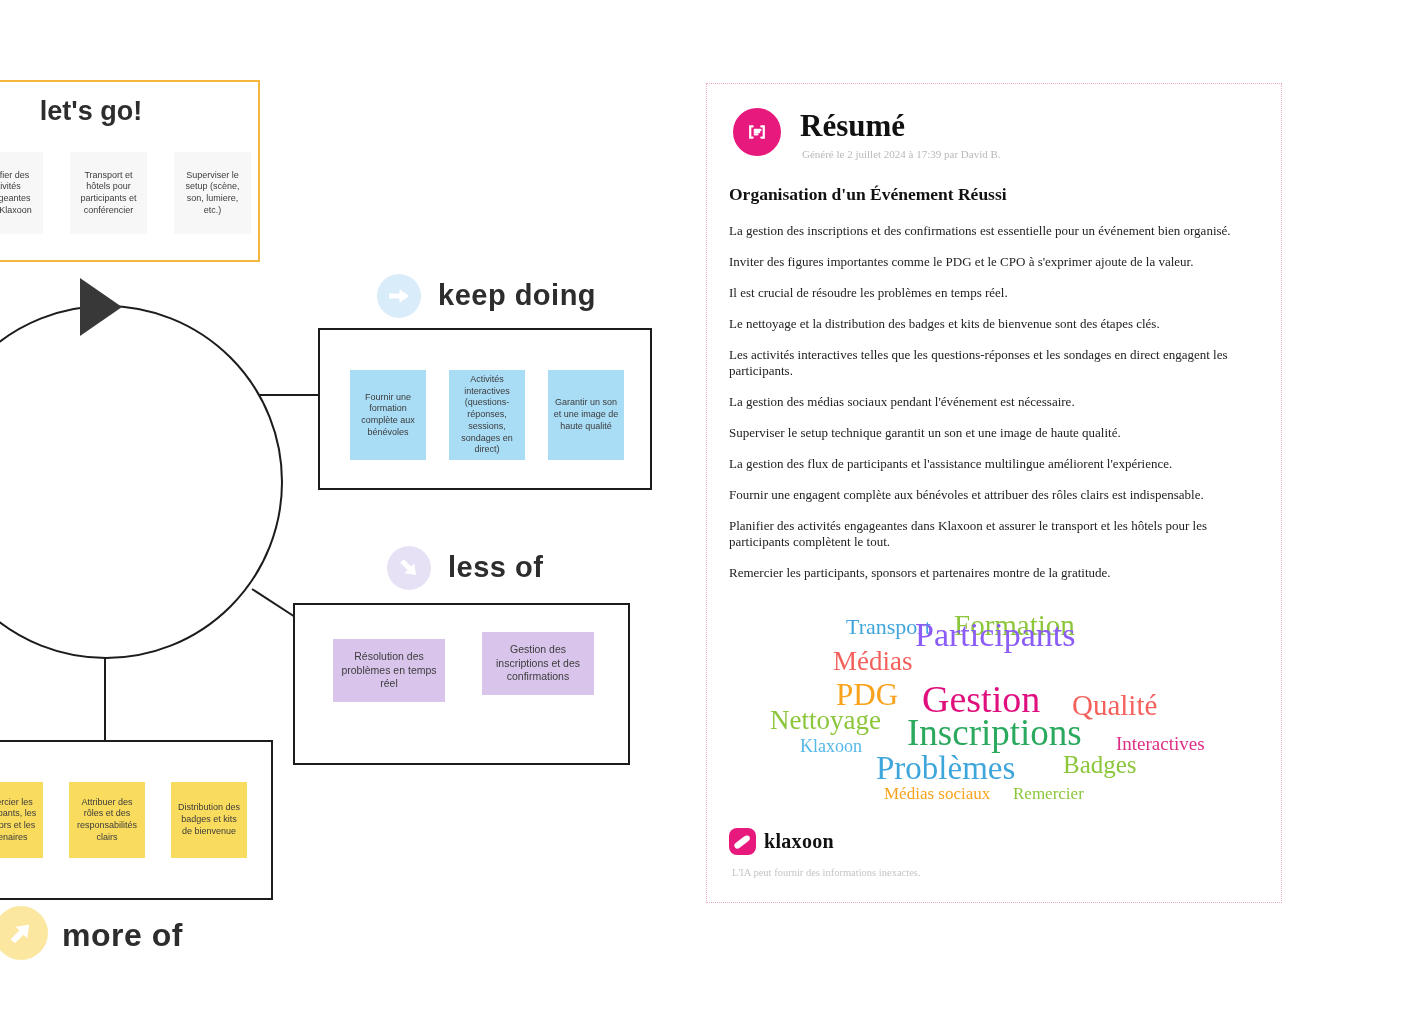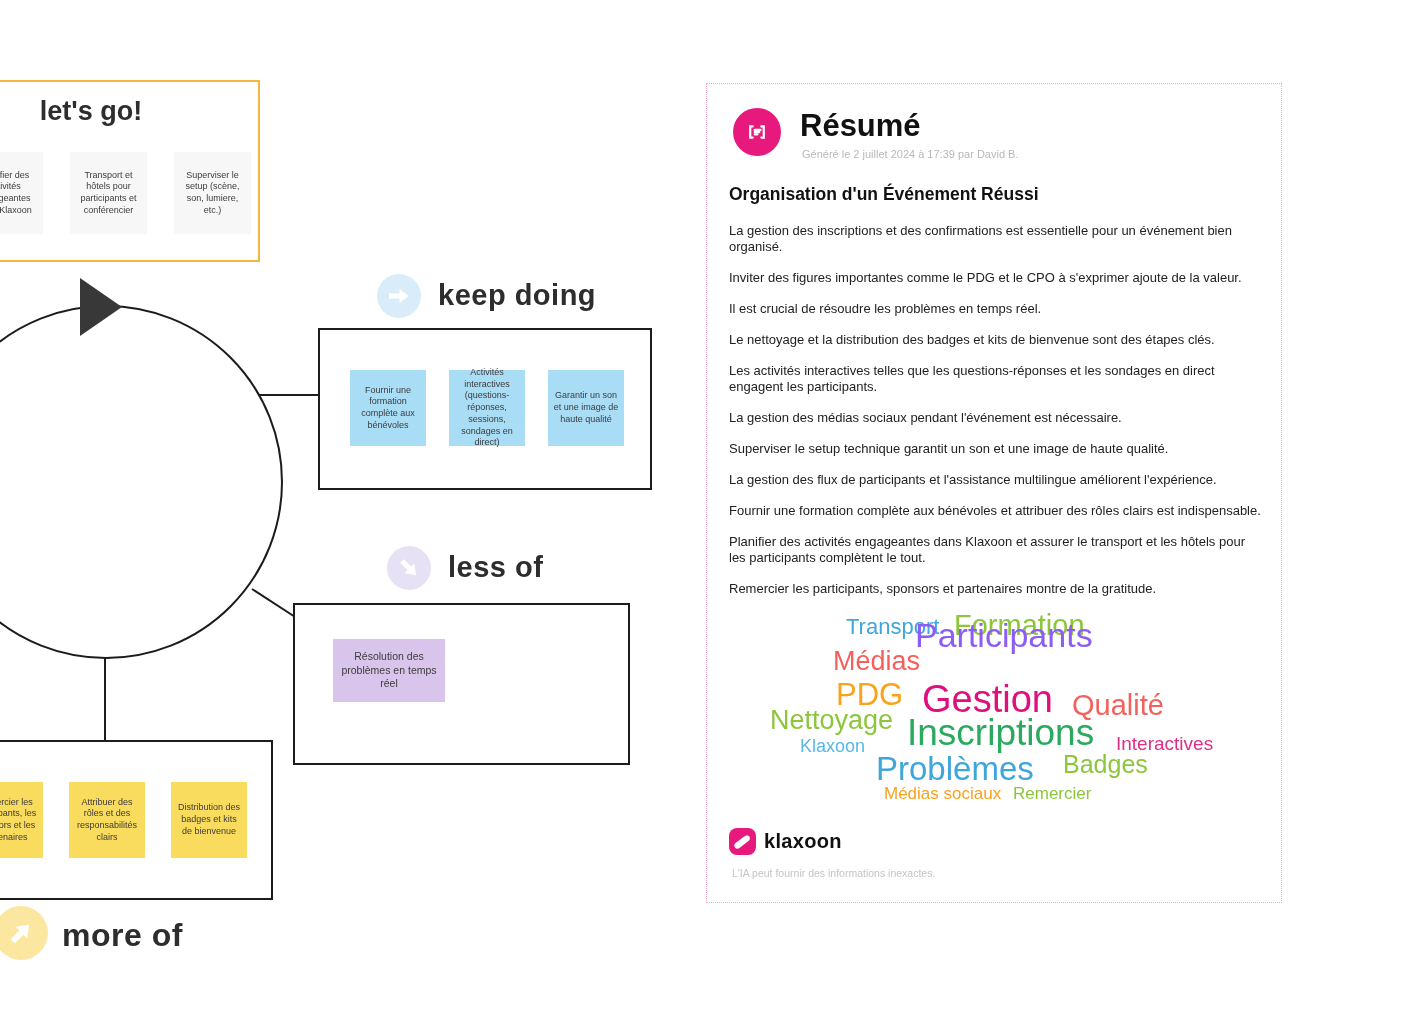--- a/index.html
+++ b/index.html
@@ -1,35 +1,35 @@
 <!DOCTYPE html>
 <html><head>
 <meta charset="utf-8">
 <style>
   * { margin:0; padding:0; box-sizing:border-box; }
   html,body { width:1408px; height:1024px; background:#ffffff; overflow:hidden;
               font-family:"Liberation Sans", sans-serif; position:relative; }
-  .abs { position:absolute; }
+  .abs { position:absolute;font-family:Liberation Serif, serif; }
 
   
   .zone-box { position:absolute; background:#fff; border:2px solid #1c1c1c; }
   #letsgo-box { left:-78px; top:80px; width:338px; height:182px; border:2px solid #F5B63E; }
   #letsgo-title { position:absolute; top:14px; left:0; width:100%; text-align:center;
                   font-size:27px; font-weight:bold; color:#2d2d2d; }
   .note-row { position:absolute; display:flex; }
   #letsgo-notes { left:42px; top:70px; gap:27px; }
   #keep-notes   { left:30px; top:40px; gap:23px; }
   #less-notes   { left:38px; top:34px; gap:37px; }
   #more-notes   { left:43px; top:40px; gap:26px; }
 
   .note { display:flex; align-items:center; justify-content:center; text-align:center;
           padding:5px; color:#3c3c3c; line-height:1.3; }
   .note-sm { width:77px; height:82px; font-size:9px; }
   .note-gray   { background:#f7f7f7; }
-  .note-blue   { background:#A9DCF5; width:76px; height:76px; font-size:9px; }
+  .note-blue   { background:#A9DCF5; width:76px; height:90px; font-size:9px; }
   .note-purple { background:#D9C5EC; width:112px; height:63px; font-size:10.5px; }
   .note-yellow { background:#F9DB5E; width:76px; height:76px; font-size:9px; }
   #less-note-1 { margin-top:-7px; }
 
   #cycle-circle { left:-71px; top:305px; width:354px; height:354px;
                   border:2px solid #1c1c1c; border-radius:50%; background:transparent; }
   #play-triangle { left:80px; top:278px; width:0; height:0;
                    border-top:29px solid transparent; border-bottom:29px solid transparent;
                    border-left:42px solid #383838; }
   .connector { position:absolute; background:#1c1c1c; }
@@ -114,20 +114,21 @@
 
 <div class="hdr-icon" id="less-icon">
   <svg viewBox="0 0 24 24">
       <polygon points="2,9.5 12.5,9.5 12.5,5 22,12 12.5,19 12.5,14.5 2,14.5" fill="#ffffff"></polygon>
     </svg>
 </div>
 <div class="zone-label" id="less-label">less of</div>
 <div class="zone-box" id="less-box">
   <div class="note-row" id="less-notes">
     <div class="note note-purple">Résolution des problèmes en temps réel</div>
+    <div class="note note-purple" id="less-note-1">Gestion des inscriptions et des confirmations</div>
   </div>
 </div>
 
 <div class="zone-box" id="more-box">
   <div class="note-row" id="more-notes">
     <div class="note note-yellow">Remercier les participants, les sponsors et les partenaires</div>
     <div class="note note-yellow">Attribuer des rôles et des responsabilités clairs</div>
     <div class="note note-yellow">Distribution des badges et kits de bienvenue</div>
   </div>
 </div>
@@ -155,21 +156,21 @@
 
   <div id="panel-paragraphs">
     <p>La gestion des inscriptions et des confirmations est essentielle pour un événement bien organisé.</p>
     <p>Inviter des figures importantes comme le PDG et le CPO à s'exprimer ajoute de la valeur.</p>
     <p>Il est crucial de résoudre les problèmes en temps réel.</p>
     <p>Le nettoyage et la distribution des badges et kits de bienvenue sont des étapes clés.</p>
     <p>Les activités interactives telles que les questions-réponses et les sondages en direct engagent les participants.</p>
     <p>La gestion des médias sociaux pendant l'événement est nécessaire.</p>
     <p>Superviser le setup technique garantit un son et une image de haute qualité.</p>
     <p>La gestion des flux de participants et l'assistance multilingue améliorent l'expérience.</p>
-    <p>Fournir une formation complète aux bénévoles et attribuer des rôles clairs est indispensable.</p>
+    <p>Fournir une engagent complète aux bénévoles et attribuer des rôles clairs est indispensable.</p>
     <p>Planifier des activités engageantes dans Klaxoon et assurer le transport et les hôtels pour les participants complètent le tout.</p>
     <p>Remercier les participants, sponsors et partenaires montre de la gratitude.</p>
   </div>
 
   <div id="word-cloud">
       <span class="cloud-word" style="left: 139px; top: 532px; font-size: 22px; color: rgb(63, 166, 220);">Transport</span>
       <span class="cloud-word" style="left: 247px; top: 527px; font-size: 29px; color: rgb(140, 198, 59);">Formation</span>
       <span class="cloud-word" style="left: 126px; top: 564px; font-size: 27px; color: rgb(244, 97, 92);">Médias</span>
       <span class="cloud-word" style="left: 208px; top: 534px; font-size: 34px; color: #8b5cf6;">Participants</span>
       <span class="cloud-word" style="left: 129px; top: 595px; font-size: 31px; color: rgb(249, 162, 28);">PDG</span>

